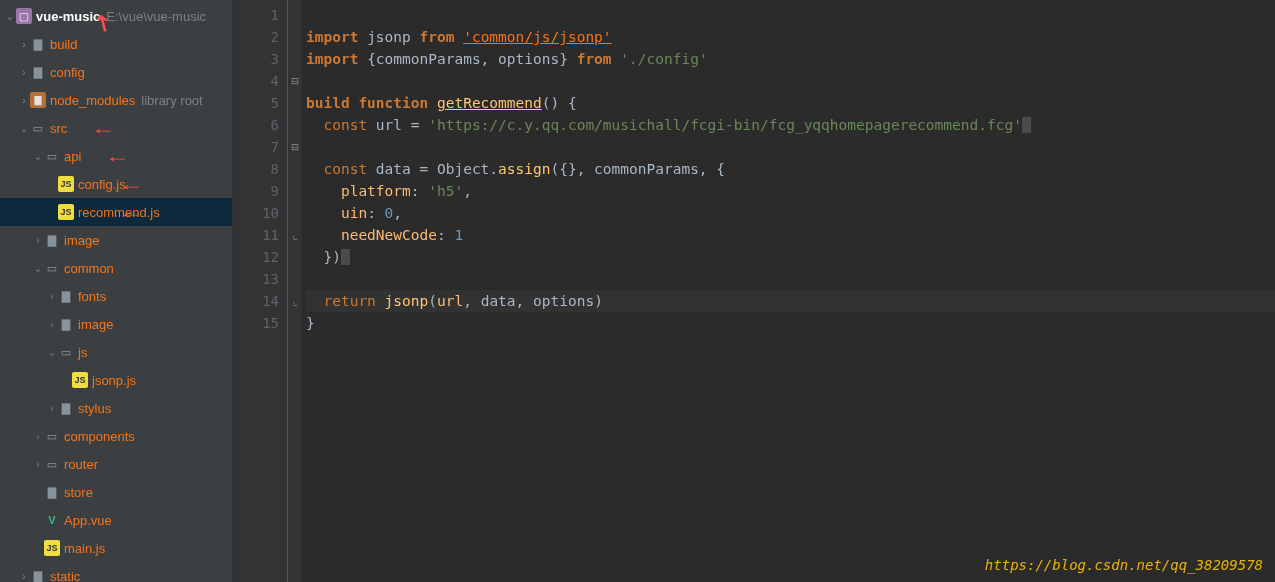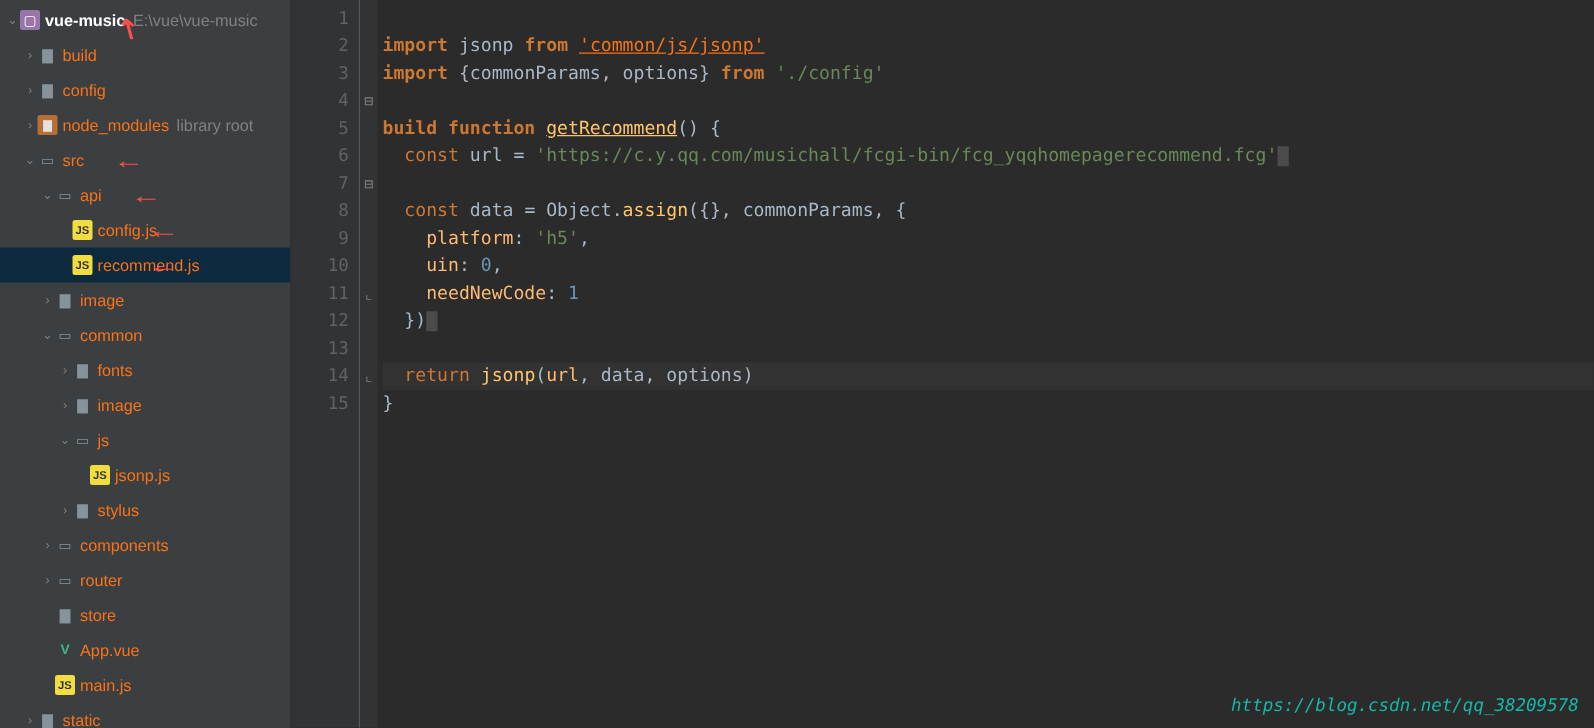--- a/index.html
+++ b/index.html
@@ -111,21 +111,21 @@
     .tk-id { color: #a9b7c6; }
     .tk-prop { color: #fdba74; } 
     .tk-num { color: #6897bb; } 
     .tk-kw2 { color: #cc7832; } 
     .line-hl { background: #323232; display:inline-block; width:100%; }
     .caret-box { background:#4b4b4b; }
     .watermark {
       position: absolute;
       bottom: 6px;
       right: 12px;
-      color: #14b8a6;
+      color: #eab308;
       font-family: Consolas, monospace;
       font-size: 14px;
       font-style: italic;
     }
   </style>
 </head>
 <body>
 
 <div class="sidebar">
   <div class="tree">

